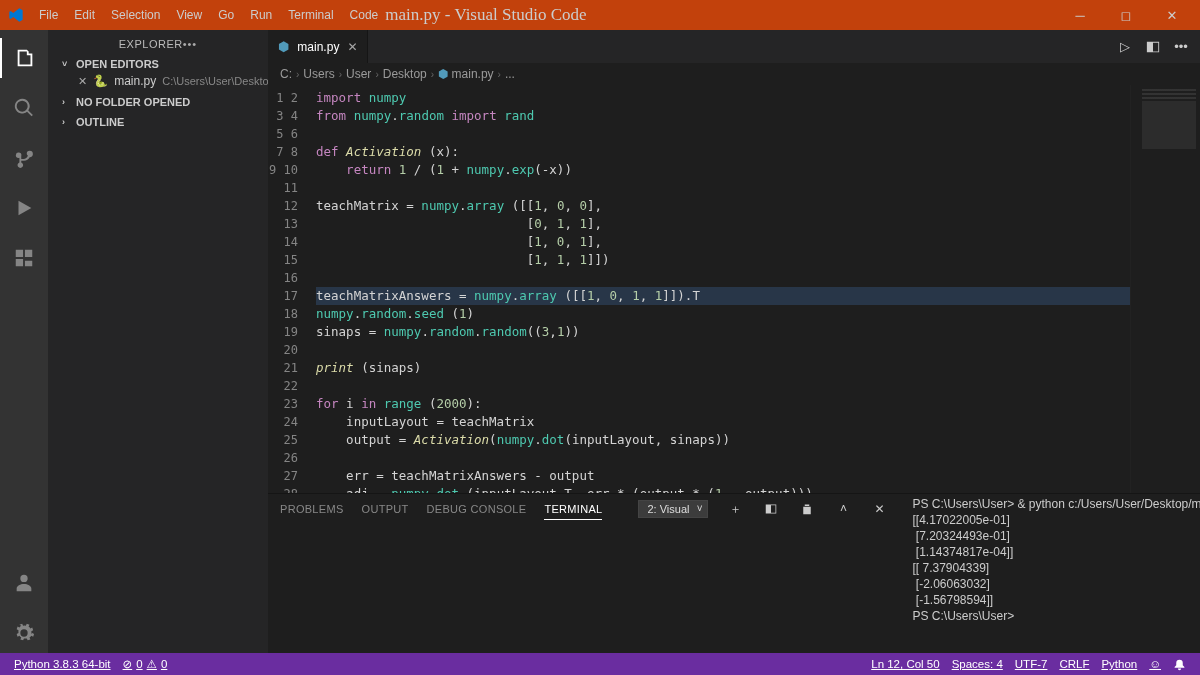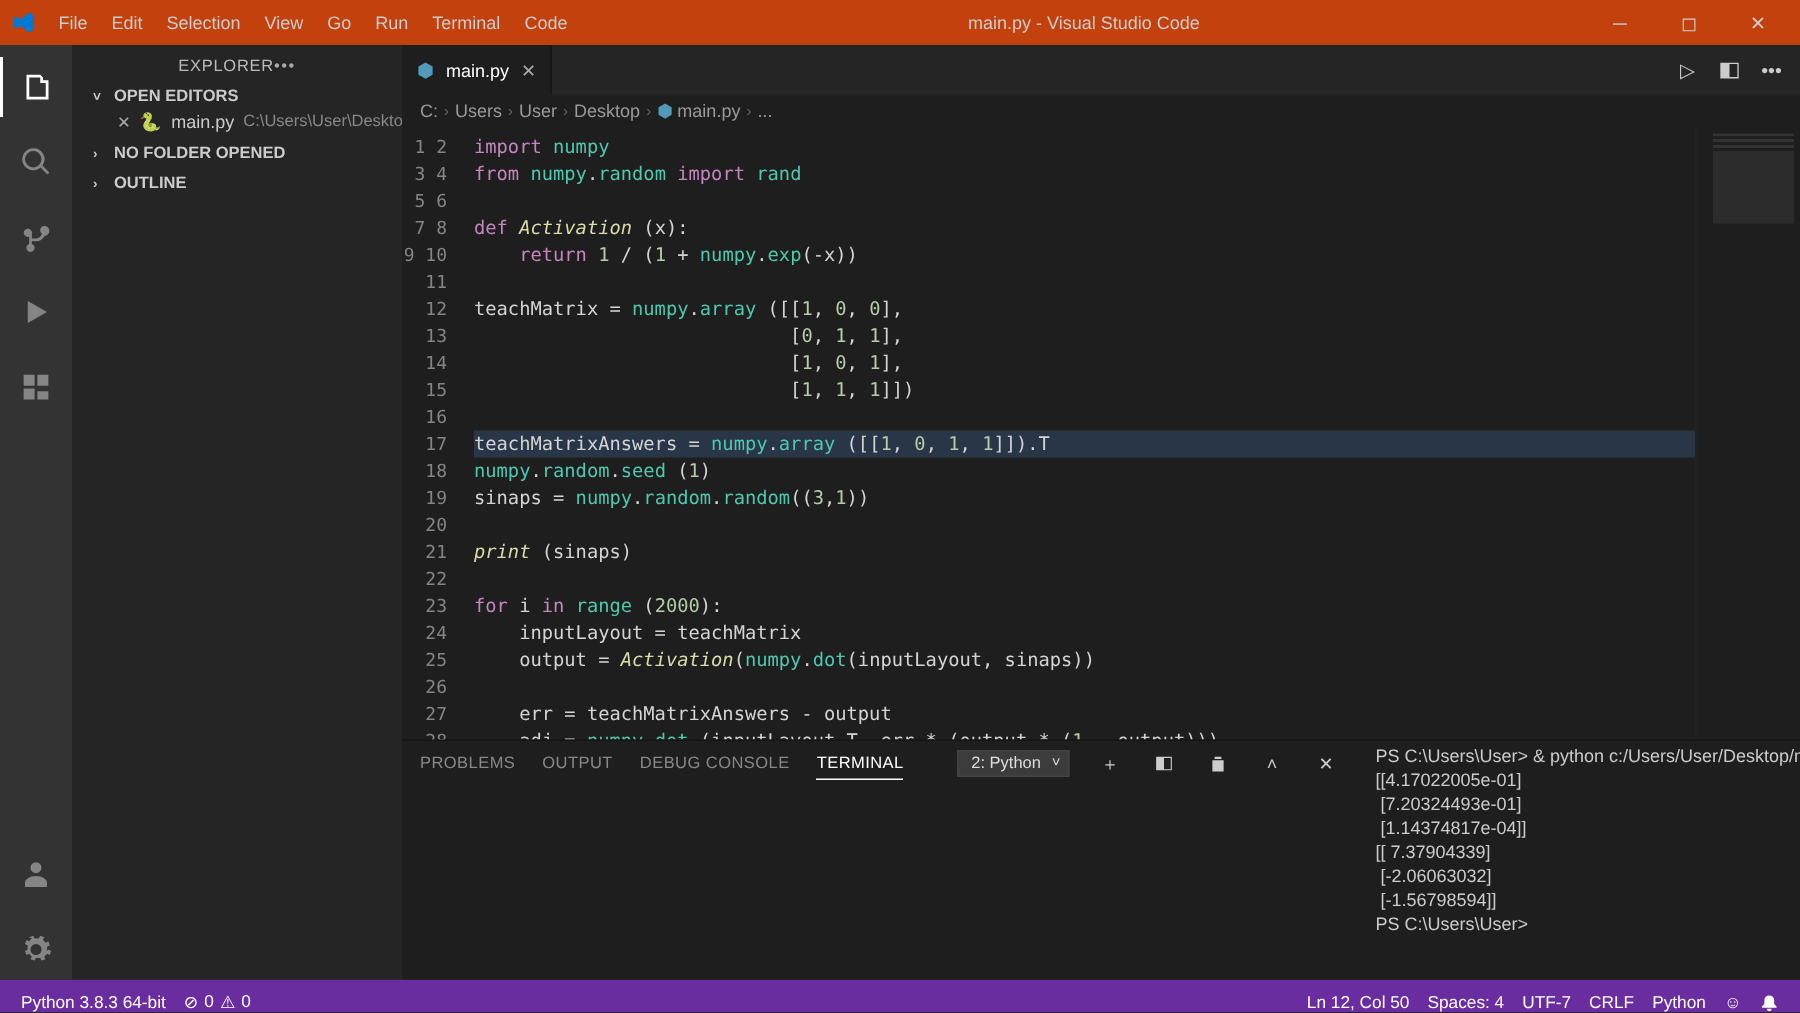--- a/index.html
+++ b/index.html
@@ -1,21 +1,21 @@
 <!DOCTYPE html>
 <html><head>
 <meta charset="utf-8">
 <style>
 * { margin:0; padding:0; box-sizing:border-box; }
 body { width:1200px; height:675px; background:#1e1e1e; font-family:"Segoe UI",sans-serif; font-size:12px; color:#ccc; overflow:hidden; }
 .titlebar { height:30px; background:#c2410c; display:flex; align-items:center; padding:0 8px; }
 .titlebar .logo { width:16px; height:16px; margin-right:8px; }
 .titlebar .menus { display:flex; gap:2px; }
 .titlebar .menus span { padding:4px 7px; color:#ccc; cursor:pointer; }
-.titlebar .title { flex:1; text-align:center; color:#ccc; font-size:12px; }
+.titlebar .title { flex:1; color:#ccc; font-size:17px;font-family:Liberation Serif, serif; }
 .titlebar .wincontrols { display:flex; gap:6px; }
 .titlebar .wincontrols .wc { width:40px; height:30px; display:flex; align-items:center; justify-content:center; cursor:pointer; color:#ccc; font-size:13px; }
 .main { display:flex; height:calc(100% - 30px - 22px); }
 .activitybar { width:48px; background:#333333; display:flex; flex-direction:column; align-items:center; padding-top:8px; gap:10px; }
 .activitybar .ab { width:48px; height:40px; display:flex; align-items:center; justify-content:center; color:#858585; cursor:pointer; }
 .activitybar .ab.active { color:#fff; border-left:2px solid #fff; }
 .activitybar .spacer { flex:1; }
 .sidebar { width:220px; background:#252526; display:flex; flex-direction:column; }
 .sidebar-header { padding:8px 14px 4px; font-size:11px; color:#bbb; letter-spacing:0.5px; display:flex; justify-content:center; align-items:center; }
 .sidebar-header .dots { color:#aaa; cursor:pointer; letter-spacing:1px; }
@@ -47,21 +47,21 @@
 .code .hl { background:#283648; display:inline-block; width:100%; }
 .panel { height:160px; border-top:1px solid #151515; display:flex; flex-direction:row; background:#1e1e1e; }
 .panel-tabs { height:30px; display:flex; align-items:center; padding:0 12px; gap:18px; font-size:11px; color:#888; }
 .panel-tabs .pt { cursor:pointer; padding:4px 0; letter-spacing:0.3px; }
 .panel-tabs .pt.active { color:#fff; border-bottom:1px solid #fff; }
 .panel-tabs .ptspace { flex:1; }
 .panel-tabs .dropdown { background:#3c3c3c; border:1px solid #444; padding:2px 18px 2px 8px; font-size:11px; color:#ddd; position:relative; }
 .panel-tabs .dropdown:after { content:"˅"; position:absolute; right:5px; top:2px; font-size:10px; }
 .panel-tabs .pa { cursor:pointer; color:#ccc; width:18px; height:18px; display:flex; align-items:center; justify-content:center; font-size:12px; }
 .panel-body { flex:1; padding:2px 12px; font-family:Liberation Sans, sans-serif; font-size:12px; line-height:16px; color:#ccc; white-space:pre; overflow:hidden; }
-.statusbar { height:22px; background:#6a2da0; display:flex; align-items:flex-end; padding:0 8px; font-size:11.5px; color:#fff; }
+.statusbar { height:22px; background:#6a2da0; display:flex; align-items:center; padding:0 8px; font-size:11.5px; color:#fff;text-decoration:underline; }
 .statusbar .sb { padding:0 6px; display:flex; align-items:center; gap:4px; cursor:pointer; }
 .statusbar .sbspace { flex:1; }
 svg { fill:currentColor; }
 </style>
 </head>
 <body>
 
 <div class="titlebar">
   <div class="logo">
     <svg viewBox="0 0 24 24" width="16" height="16">
@@ -264,21 +264,21 @@
         </div>
     </div>
 
     <div class="panel">
       <div class="panel-tabs">
         <div class="pt">PROBLEMS</div>
         <div class="pt">OUTPUT</div>
         <div class="pt">DEBUG CONSOLE</div>
         <div class="pt active">TERMINAL</div>
         <div class="ptspace"></div>
-        <div class="dropdown">2: Python</div>
+        <div class="dropdown">2: Visual</div>
         <div class="pa">＋</div>
         <div class="pa">
             <svg width="12" height="12" viewBox="0 0 16 16">
               <path d="M1 2h14v12H1V2zm7 1v10h6V3H8z"></path>
             </svg>
           </div>
         <div class="pa">
             <svg width="12" height="12" viewBox="0 0 16 16">
               <path d="M3 5h10v10H3V5zm2-3h6v2H5V2z"></path>
             </svg>

